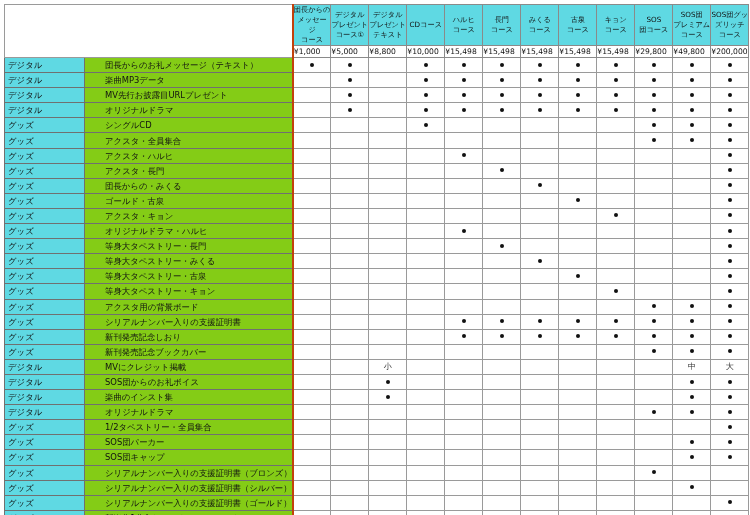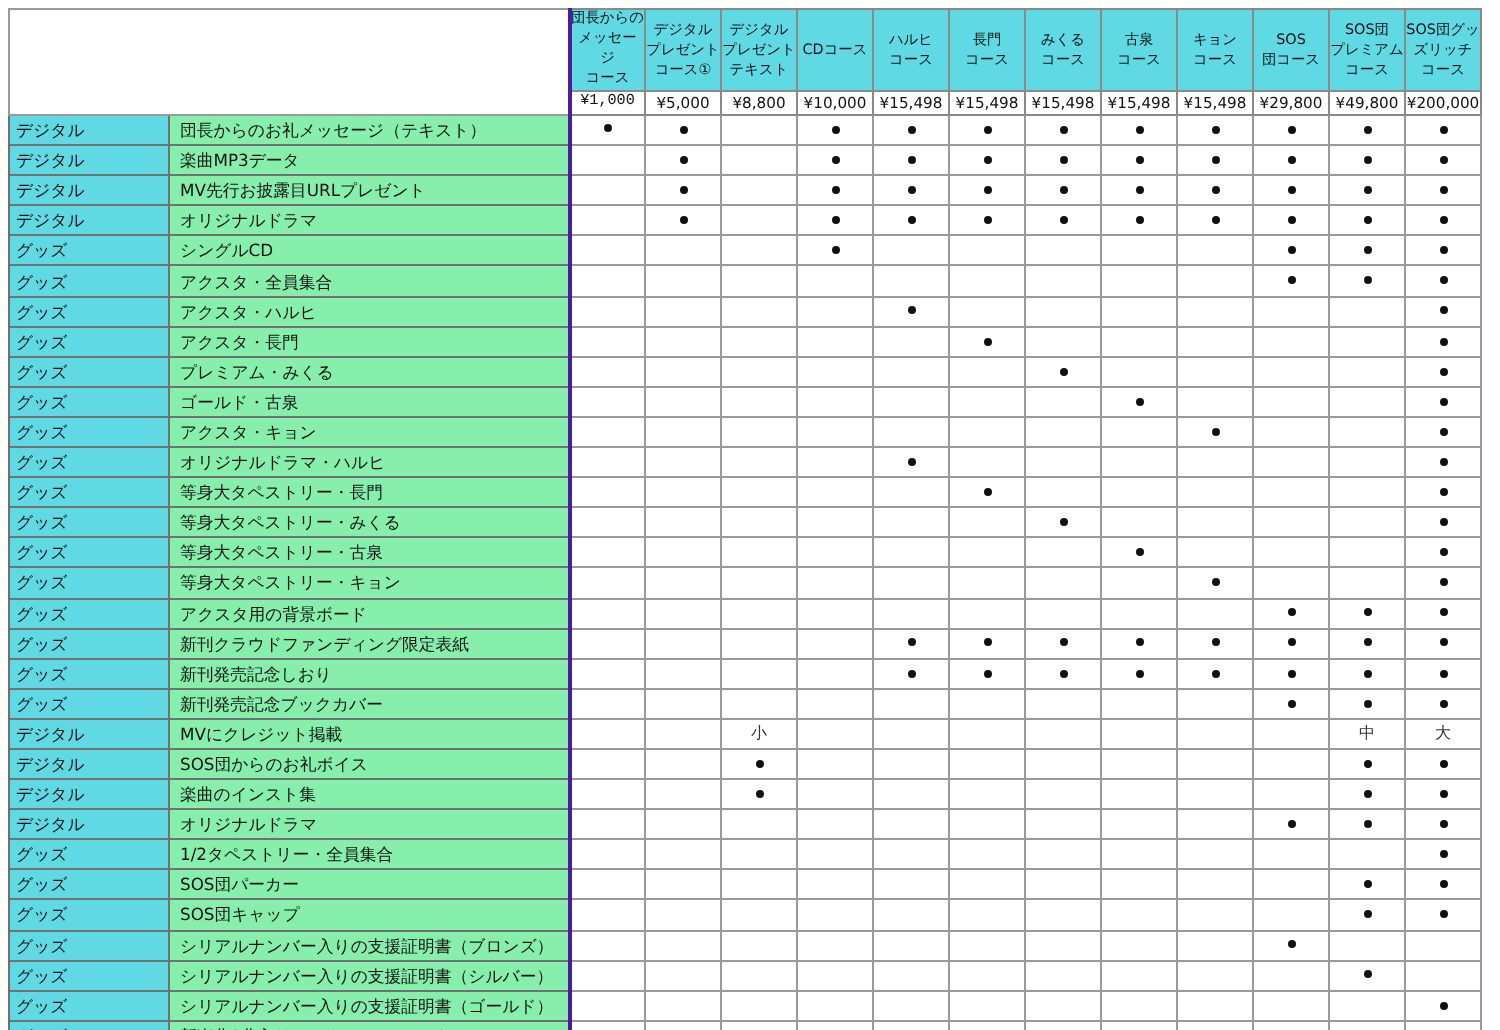--- a/index.html
+++ b/index.html
@@ -1,27 +1,27 @@
 <!DOCTYPE html>
 <html><head>
 <meta charset="utf-8">
 <style>
   html, body { margin:0; padding:0; background:#ffffff; }
   body { width:750px; height:515px; overflow:hidden; font-family:"DejaVu Sans", sans-serif; color:#111; }
   table { border-collapse:collapse; position:absolute; left:4px; top:4px; table-layout:fixed; }
   td, th { padding:0; font-weight:normal; }
   .hdr-blank { background:#ffffff; border:1px solid #9a9a9a; border-right:1px solid #9a9a9a; }
   .hdr-course { background:#5fd9e3; border:1px solid #8a8a8a; font-size:7.2px; line-height:10px; text-align:center; height:38px; vertical-align:middle; }
-  .hdr-price { background:#ffffff; border:1px solid #8a8a8a; font-size:7.6px; text-align:center; height:11px; line-height:11px; }
+  .hdr-price { background:#ffffff; border:1px solid #8a8a8a; font-size:7.6px; text-align:left; height:11px; line-height:11px; }
   .cat { background:#5fd9e3; border:1px solid #707070; font-size:8.4px; padding-left:3px; height:14.1px; line-height:14px; white-space:nowrap; }
-  .item { background:#86efac; border:1px solid #707070; font-size:8.4px; padding-left:5px; height:14.1px; line-height:14px; white-space:nowrap; overflow:hidden; }
+  .item { background:#84cc16; border:1px solid #707070; font-size:8.4px; padding-left:20px; height:14.1px; line-height:14px; white-space:nowrap; overflow:hidden; }
   .cell { background:#ffffff; border:1px solid #9a9a9a; text-align:center; height:14.1px; line-height:14px; font-size:8px; }
   .dot { display:inline-block; width:4px; height:4px; border-radius:50%; background:#111; vertical-align:middle; }
   .size { font-size:8px; color:#333; }
-  .first-course { border-left:2px solid #4c1d95;font-family:Liberation Mono, monospace; }
+  .first-course { border-left:2px solid #c2410c; }
 </style>
 </head>
 <body>
 
 <table id="tbl">
   <colgroup>
     <col style="width:80px">
     <col style="width:200px">
     <col style="width:38px">
       <col style="width:38px">
@@ -231,21 +231,21 @@
         <td class="cell"><span class="dot"></span></td>
         <td class="cell"></td>
         <td class="cell"></td>
         <td class="cell"></td>
         <td class="cell"></td>
         <td class="cell"></td>
         <td class="cell"><span class="dot"></span></td>
       </tr>
       <tr>
         <td class="cat">グッズ</td>
-        <td class="item">プレミアム・みくる</td>
+        <td class="item">団長からの・みくる</td>
         <td class="cell first-course"></td>
         <td class="cell"></td>
         <td class="cell"></td>
         <td class="cell"></td>
         <td class="cell"></td>
         <td class="cell"></td>
         <td class="cell"><span class="dot"></span></td>
         <td class="cell"></td>
         <td class="cell"></td>
         <td class="cell"></td>
@@ -375,21 +375,21 @@
         <td class="cell"></td>
         <td class="cell"></td>
         <td class="cell"></td>
         <td class="cell"></td>
         <td class="cell"><span class="dot"></span></td>
         <td class="cell"><span class="dot"></span></td>
         <td class="cell"><span class="dot"></span></td>
       </tr>
       <tr>
         <td class="cat">グッズ</td>
-        <td class="item">新刊クラウドファンディング限定表紙</td>
+        <td class="item">シリアルナンバー入りの支援証明書</td>
         <td class="cell first-course"></td>
         <td class="cell"></td>
         <td class="cell"></td>
         <td class="cell"></td>
         <td class="cell"><span class="dot"></span></td>
         <td class="cell"><span class="dot"></span></td>
         <td class="cell"><span class="dot"></span></td>
         <td class="cell"><span class="dot"></span></td>
         <td class="cell"><span class="dot"></span></td>
         <td class="cell"><span class="dot"></span></td>

